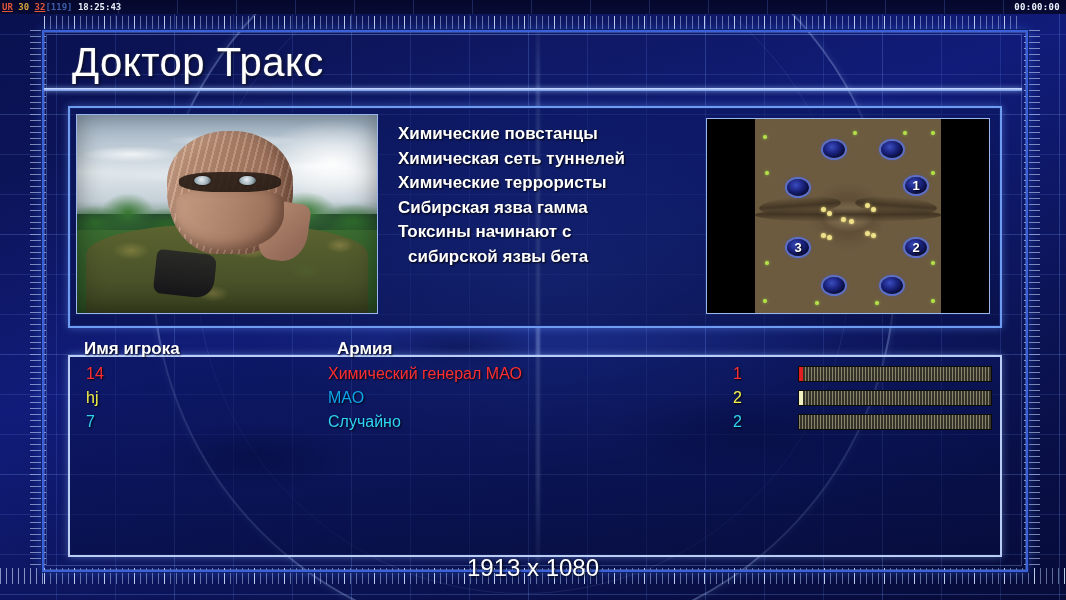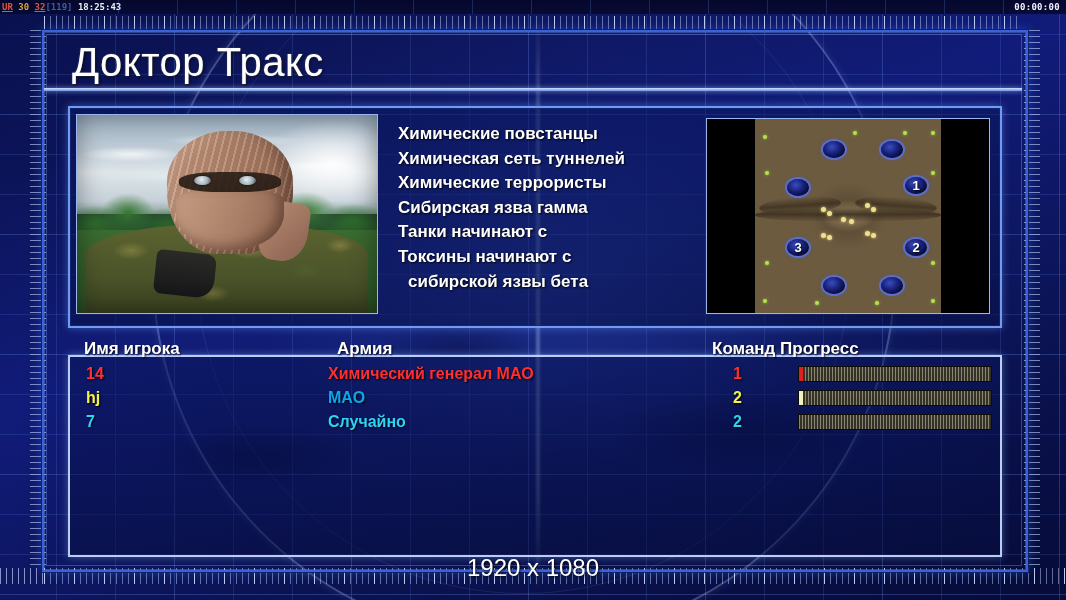--- a/index.html
+++ b/index.html
@@ -317,21 +317,21 @@
     position:absolute;top:0;
     font-size:17px;line-height:22px;color:#ffffff;font-weight:bold;
     text-shadow:1px 1px 2px rgba(0,0,0,.9);
     white-space:nowrap;
   }
   #th-name{left:16px;}
   #th-army{left:269px;}
   #th-team{left:644px;}
 
   .row{position:absolute;left:68px;width:930px;height:24px;}
-  .cell{position:absolute;top:0;font-size:16px;line-height:24px;font-weight:bold;
+  .cell{position:absolute;top:0;font-size:16px;line-height:24px;font-weight:normal;
         text-shadow:1px 1px 2px rgba(0,0,0,.9);white-space:nowrap;}
   .c-name{left:18px;}
   .c-army{left:260px;}
   .c-team{left:648px;width:26px;text-align:right;}
 
   .pbar{
     position:absolute;left:730px;top:4px;width:192px;height:14px;
     background:#1b1b16;
     border:1px solid #0b0b08;
     overflow:hidden;
@@ -417,21 +417,20 @@
   <div class="p-eye" id="p-eye-l"></div>
   <div class="p-eye" id="p-eye-r"></div>
   <div id="p-vig"></div>
 </div>
 
 <div id="desc">
     <div>Химические повстанцы</div>
     <div>Химическая сеть туннелей</div>
     <div>Химические террористы</div>
     <div>Сибирская язва гамма</div>
-    <div>Танки начинают с</div>
     <div>Токсины начинают с</div>
     <div class="cont">сибирской язвы бета</div>
   </div>
 
 <div id="mapbox">
   <div id="map-img">
     <div id="map-dark"></div>
     <div id="map-riverH"></div>
     <div id="map-riverH2"></div>
     <div id="map-riverH3"></div>
@@ -465,21 +464,20 @@
       <div class="map-slot" style="left: 150px; top: 120px;">2</div>
       <div class="map-slot" style="left: 68px; top: 158px;"></div>
       <div class="map-slot" style="left: 126px; top: 158px;"></div>
     </div>
 </div>
 
 <div id="botpanel"></div>
 <div id="tbl-headers">
   <div class="th" id="th-name">Имя игрока</div>
   <div class="th" id="th-army">Армия</div>
-  <div class="th" id="th-team">Команд Прогресс</div>
 </div>
 <div id="rows-host">
     <div class="row" style="top: 362px;">
       <div class="cell c-name" style="color: rgb(255, 47, 47);">14</div>
       <div class="cell c-army" style="color: rgb(255, 47, 47);">Химический генерал МАО</div>
       <div class="cell c-team" style="color: rgb(255, 47, 47);">1</div>
       <div class="pbar">
         <div class="track"></div>
         <div class="fill" style="width: 2%; background: rgb(224, 32, 32);"></div>
       </div>
@@ -497,13 +495,13 @@
       <div class="cell c-name" style="color: rgb(47, 212, 245);">7</div>
       <div class="cell c-army" style="color: rgb(47, 212, 245);">Случайно</div>
       <div class="cell c-team" style="color: rgb(47, 212, 245);">2</div>
       <div class="pbar">
         <div class="track"></div>
         <div class="fill" style="width: 0%; background: rgb(47, 212, 245);"></div>
       </div>
     </div>
   </div>
 
-<div id="resolution">1920 x 1080</div>
+<div id="resolution">1913 x 1080</div>
 
 </body></html>

